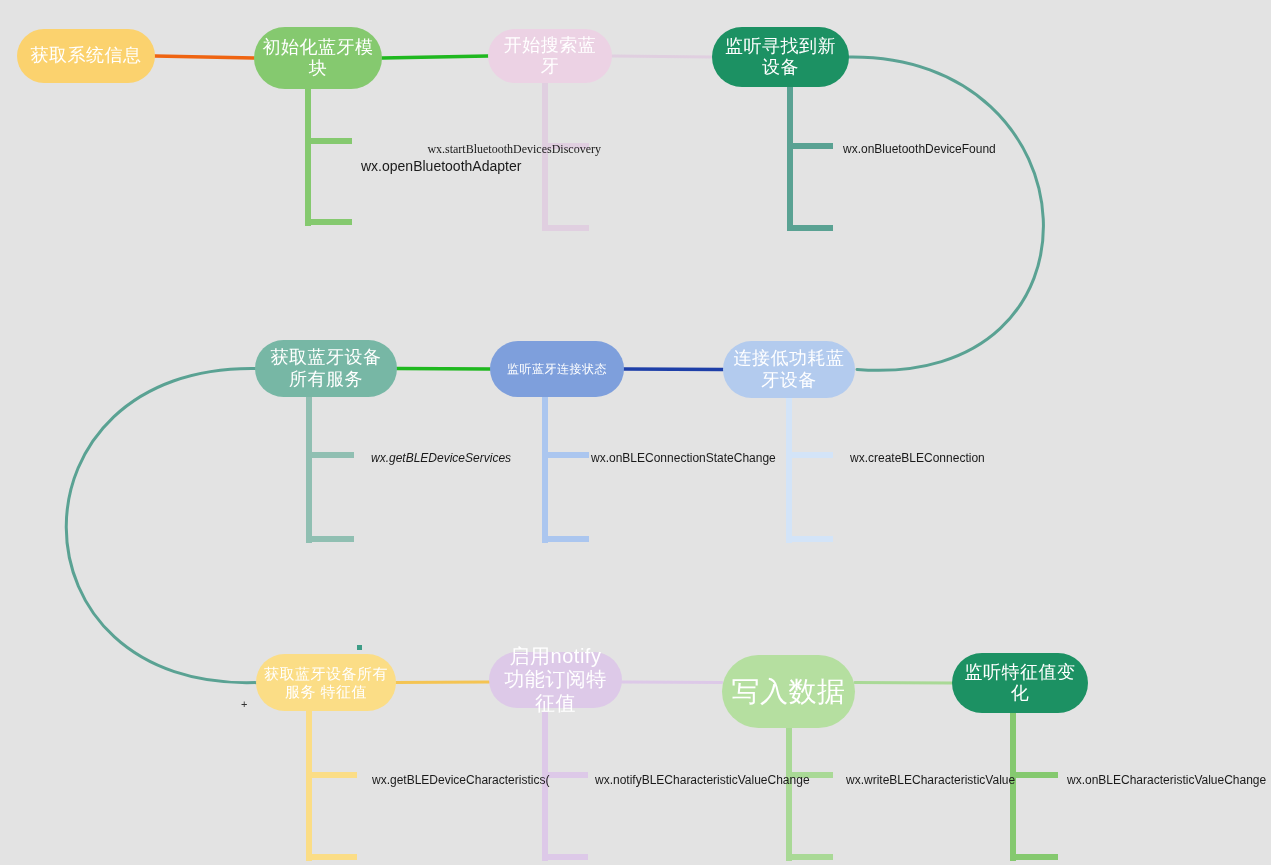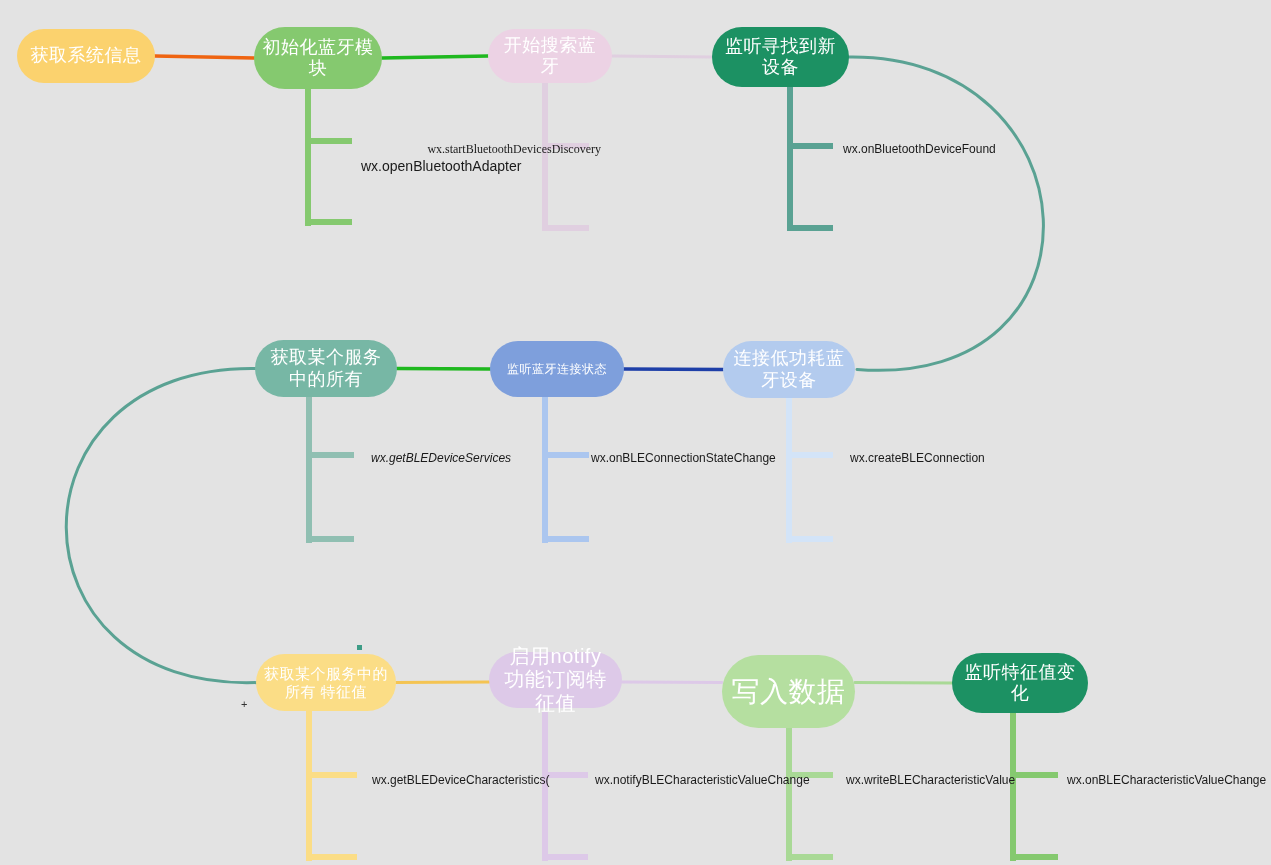--- a/index.html
+++ b/index.html
@@ -138,30 +138,30 @@
       <div class="node" style="left: 254px; top: 27px; width: 128px; height: 62px; background: rgb(133, 201, 111); color: rgb(255, 255, 255); font-size: 18px;">
         <span>初始化蓝牙模块</span>
       </div>
       <div class="node" style="left: 488px; top: 29px; width: 124px; height: 54px; background: rgb(236, 210, 228); color: rgb(255, 255, 255); font-size: 18px;">
         <span>开始搜索蓝牙</span>
       </div>
       <div class="node" style="left: 712px; top: 27px; width: 137px; height: 60px; background: rgb(28, 145, 99); color: rgb(255, 255, 255); font-size: 18px;">
         <span>监听寻找到新设备</span>
       </div>
       <div class="node" style="left: 255px; top: 340px; width: 142px; height: 57px; background: rgb(119, 183, 165); color: rgb(255, 255, 255); font-size: 18px;">
-        <span>获取某个服务中的所有</span>
+        <span>获取蓝牙设备所有服务</span>
       </div>
       <div class="node" style="left: 490px; top: 341px; width: 134px; height: 56px; background: rgb(126, 159, 220); color: rgb(255, 255, 255); font-size: 12px;">
         <span>监听蓝牙连接状态</span>
       </div>
       <div class="node" style="left: 723px; top: 341px; width: 132px; height: 57px; background: rgb(179, 203, 238); color: rgb(255, 255, 255); font-size: 18px;">
         <span>连接低功耗蓝牙设备</span>
       </div>
       <div class="node" style="left: 256px; top: 654px; width: 140px; height: 57px; background: rgb(251, 221, 134); color: rgb(255, 255, 255); font-size: 15px;">
-        <span>获取某个服务中的所有 特征值</span>
+        <span>获取蓝牙设备所有服务 特征值</span>
       </div>
       <div class="node" style="left: 489px; top: 652px; width: 133px; height: 56px; background: rgb(221, 201, 232); color: rgb(255, 255, 255); font-size: 20px;">
         <span>启用notify 功能订阅特征值</span>
       </div>
       <div class="node" style="left: 722px; top: 655px; width: 133px; height: 73px; background: rgb(181, 223, 160); color: rgb(255, 255, 255); font-size: 28px;">
         <span>写入数据</span>
       </div>
       <div class="node" style="left: 952px; top: 653px; width: 136px; height: 60px; background: rgb(28, 145, 99); color: rgb(255, 255, 255); font-size: 18px;">
         <span>监听特征值变化</span>
       </div>

